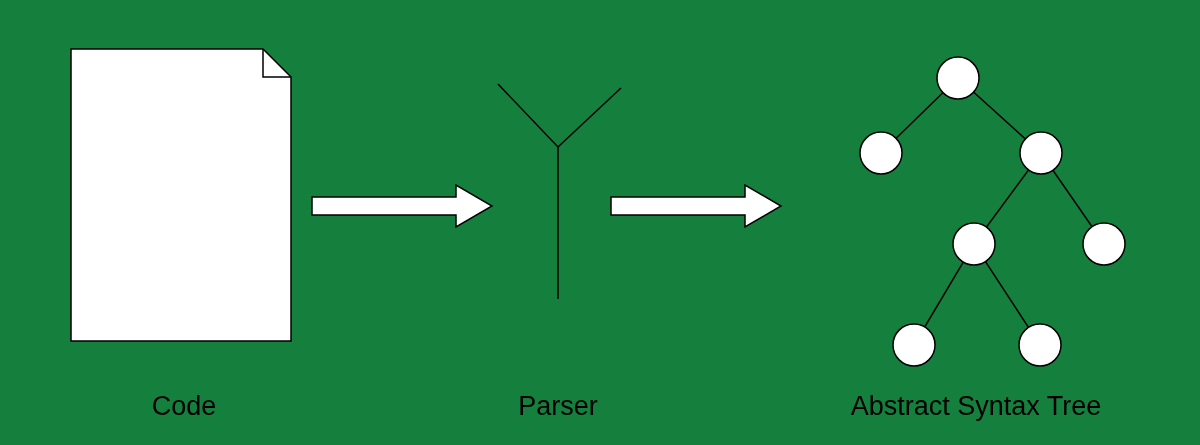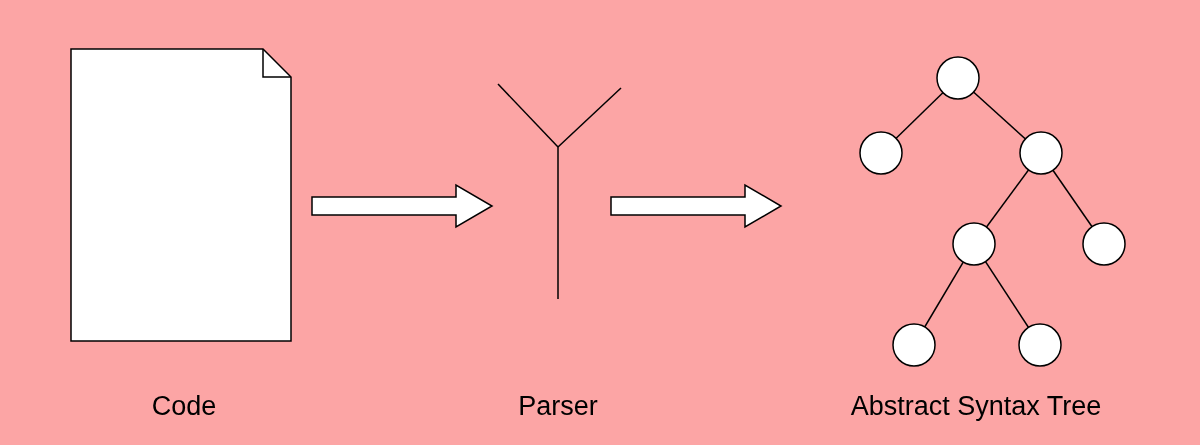--- a/index.html
+++ b/index.html
@@ -4,21 +4,21 @@
 <style>
   html, body {
     margin: 0;
     padding: 0;
     background: #ffffff;
   }
   .canvas {
     position: relative;
     width: 1200px;
     height: 445px;
-    background: #fca5a5;
+    background: #15803d;
     overflow: hidden;
   }
   svg {
     display: block;
   }
   .shape {
     fill: #ffffff;
     stroke: #000000;
     stroke-width: 1.5;
   }

